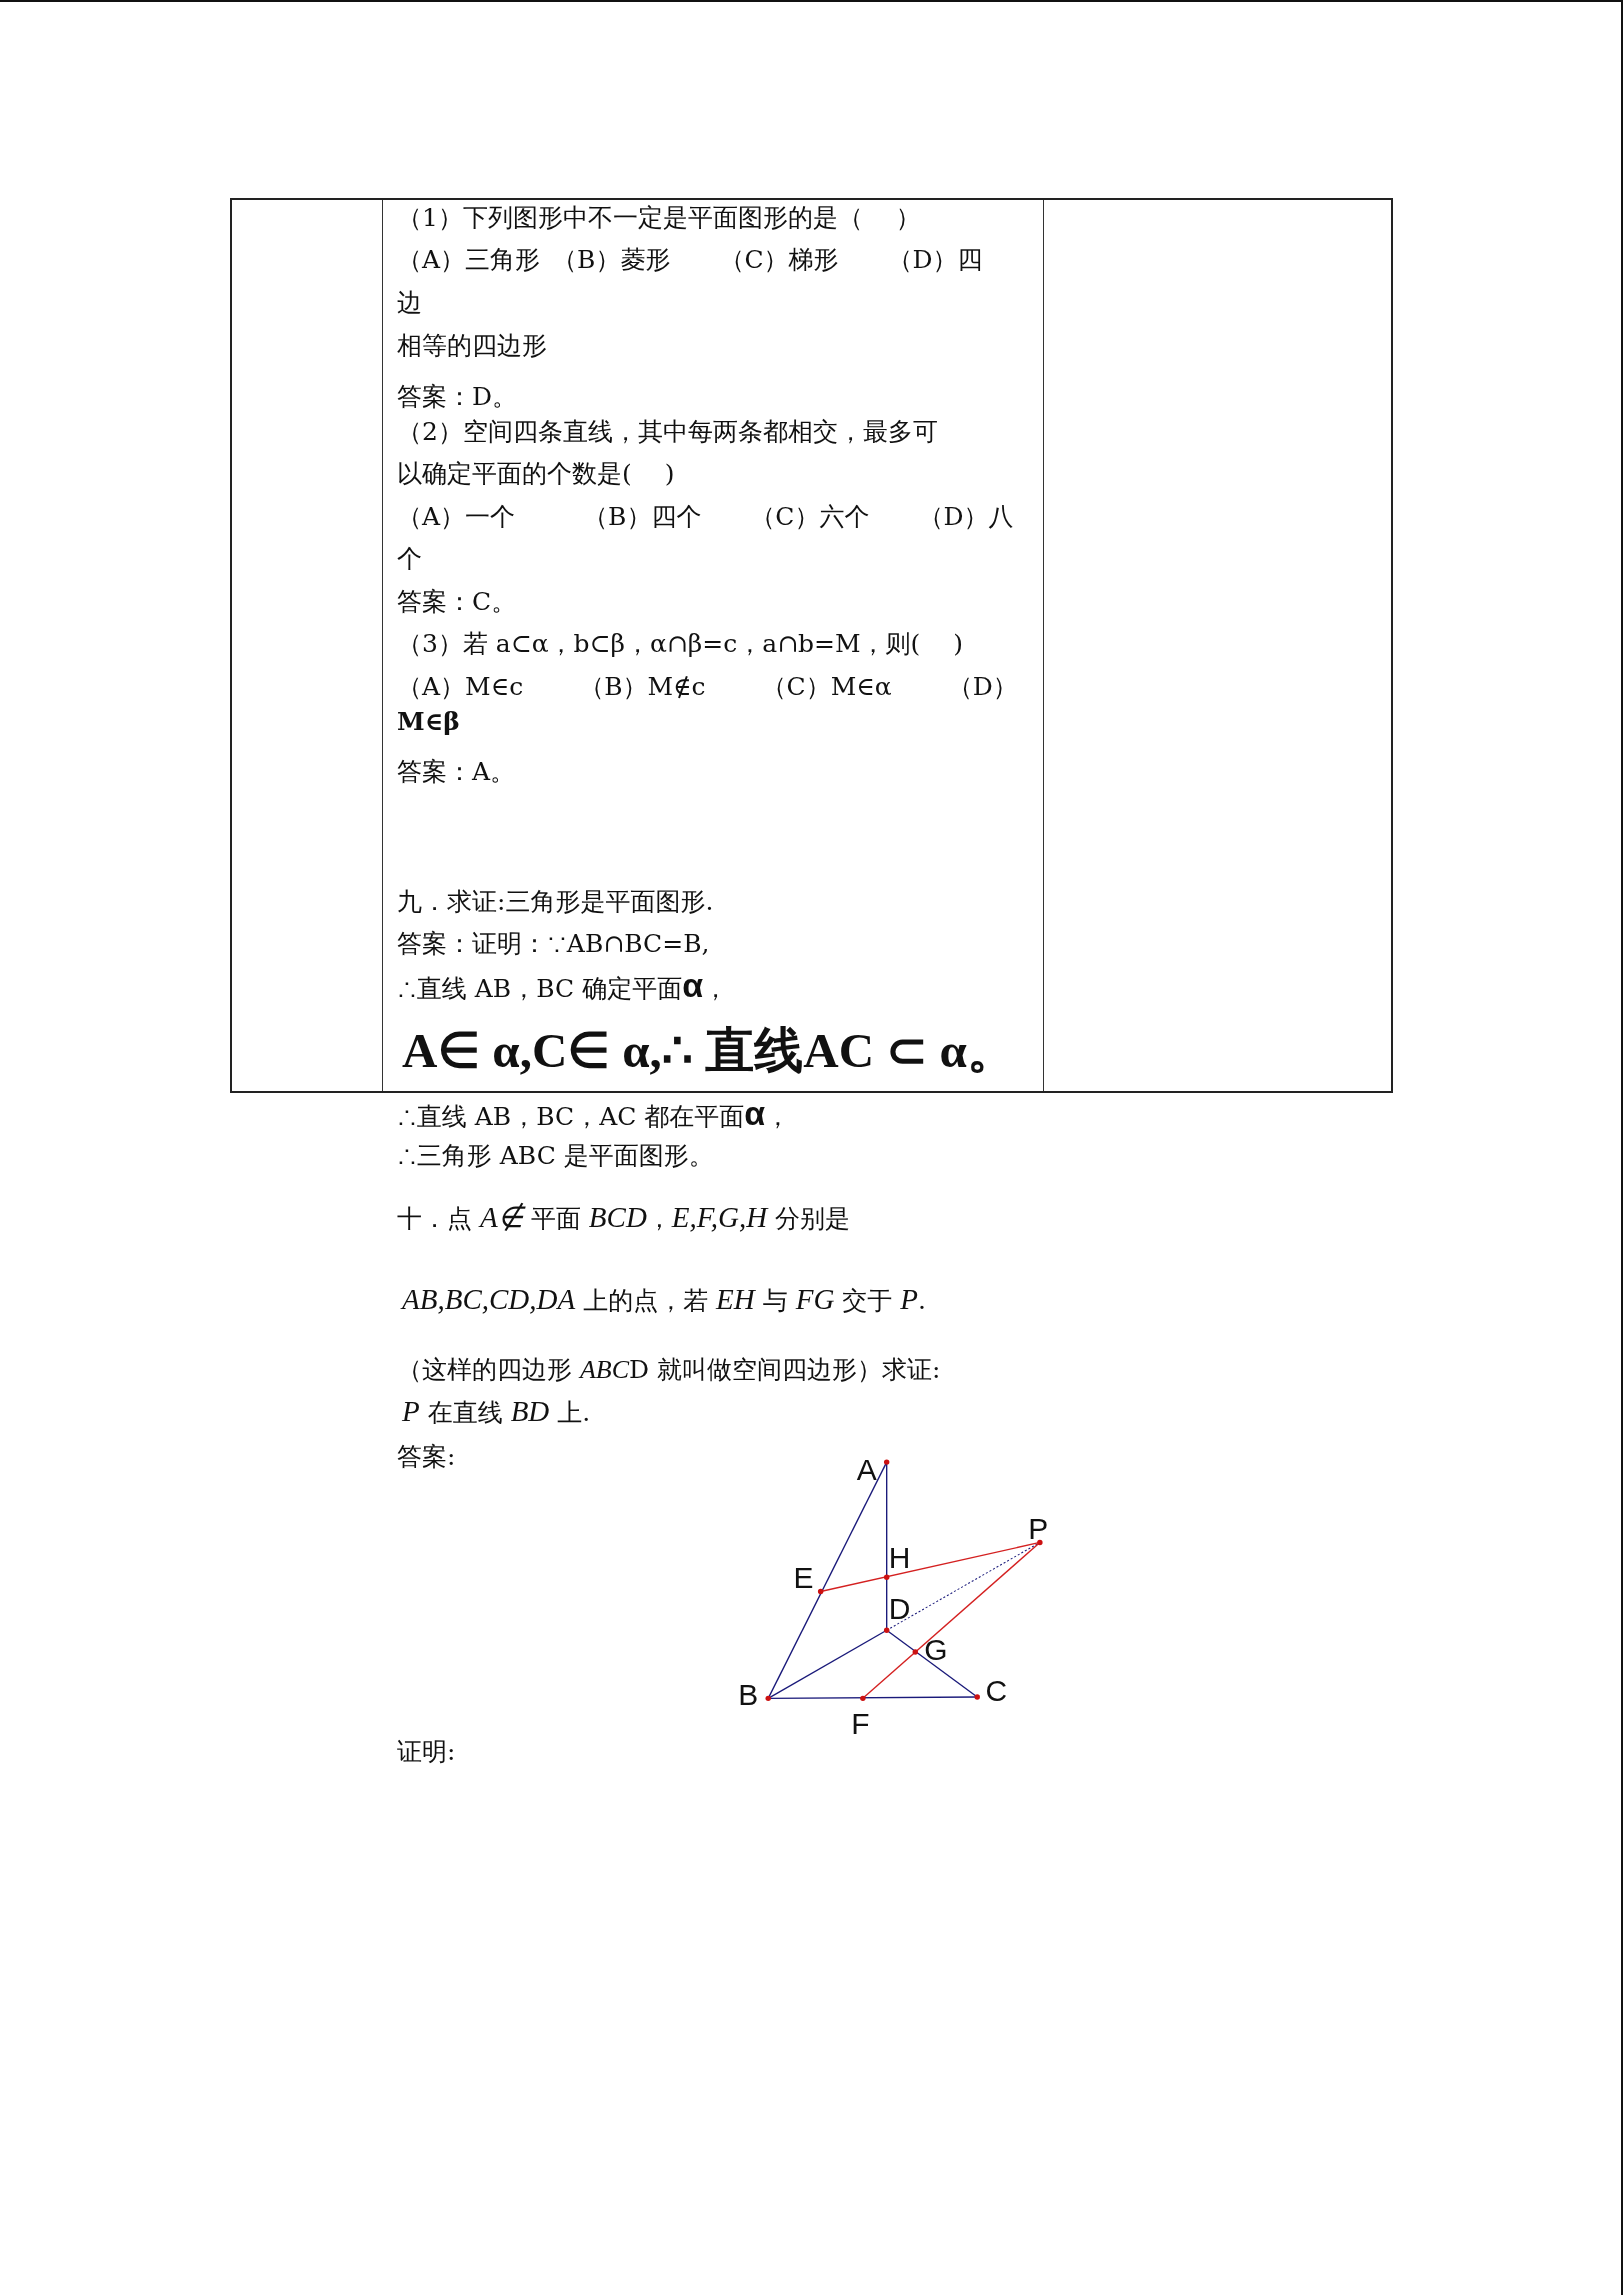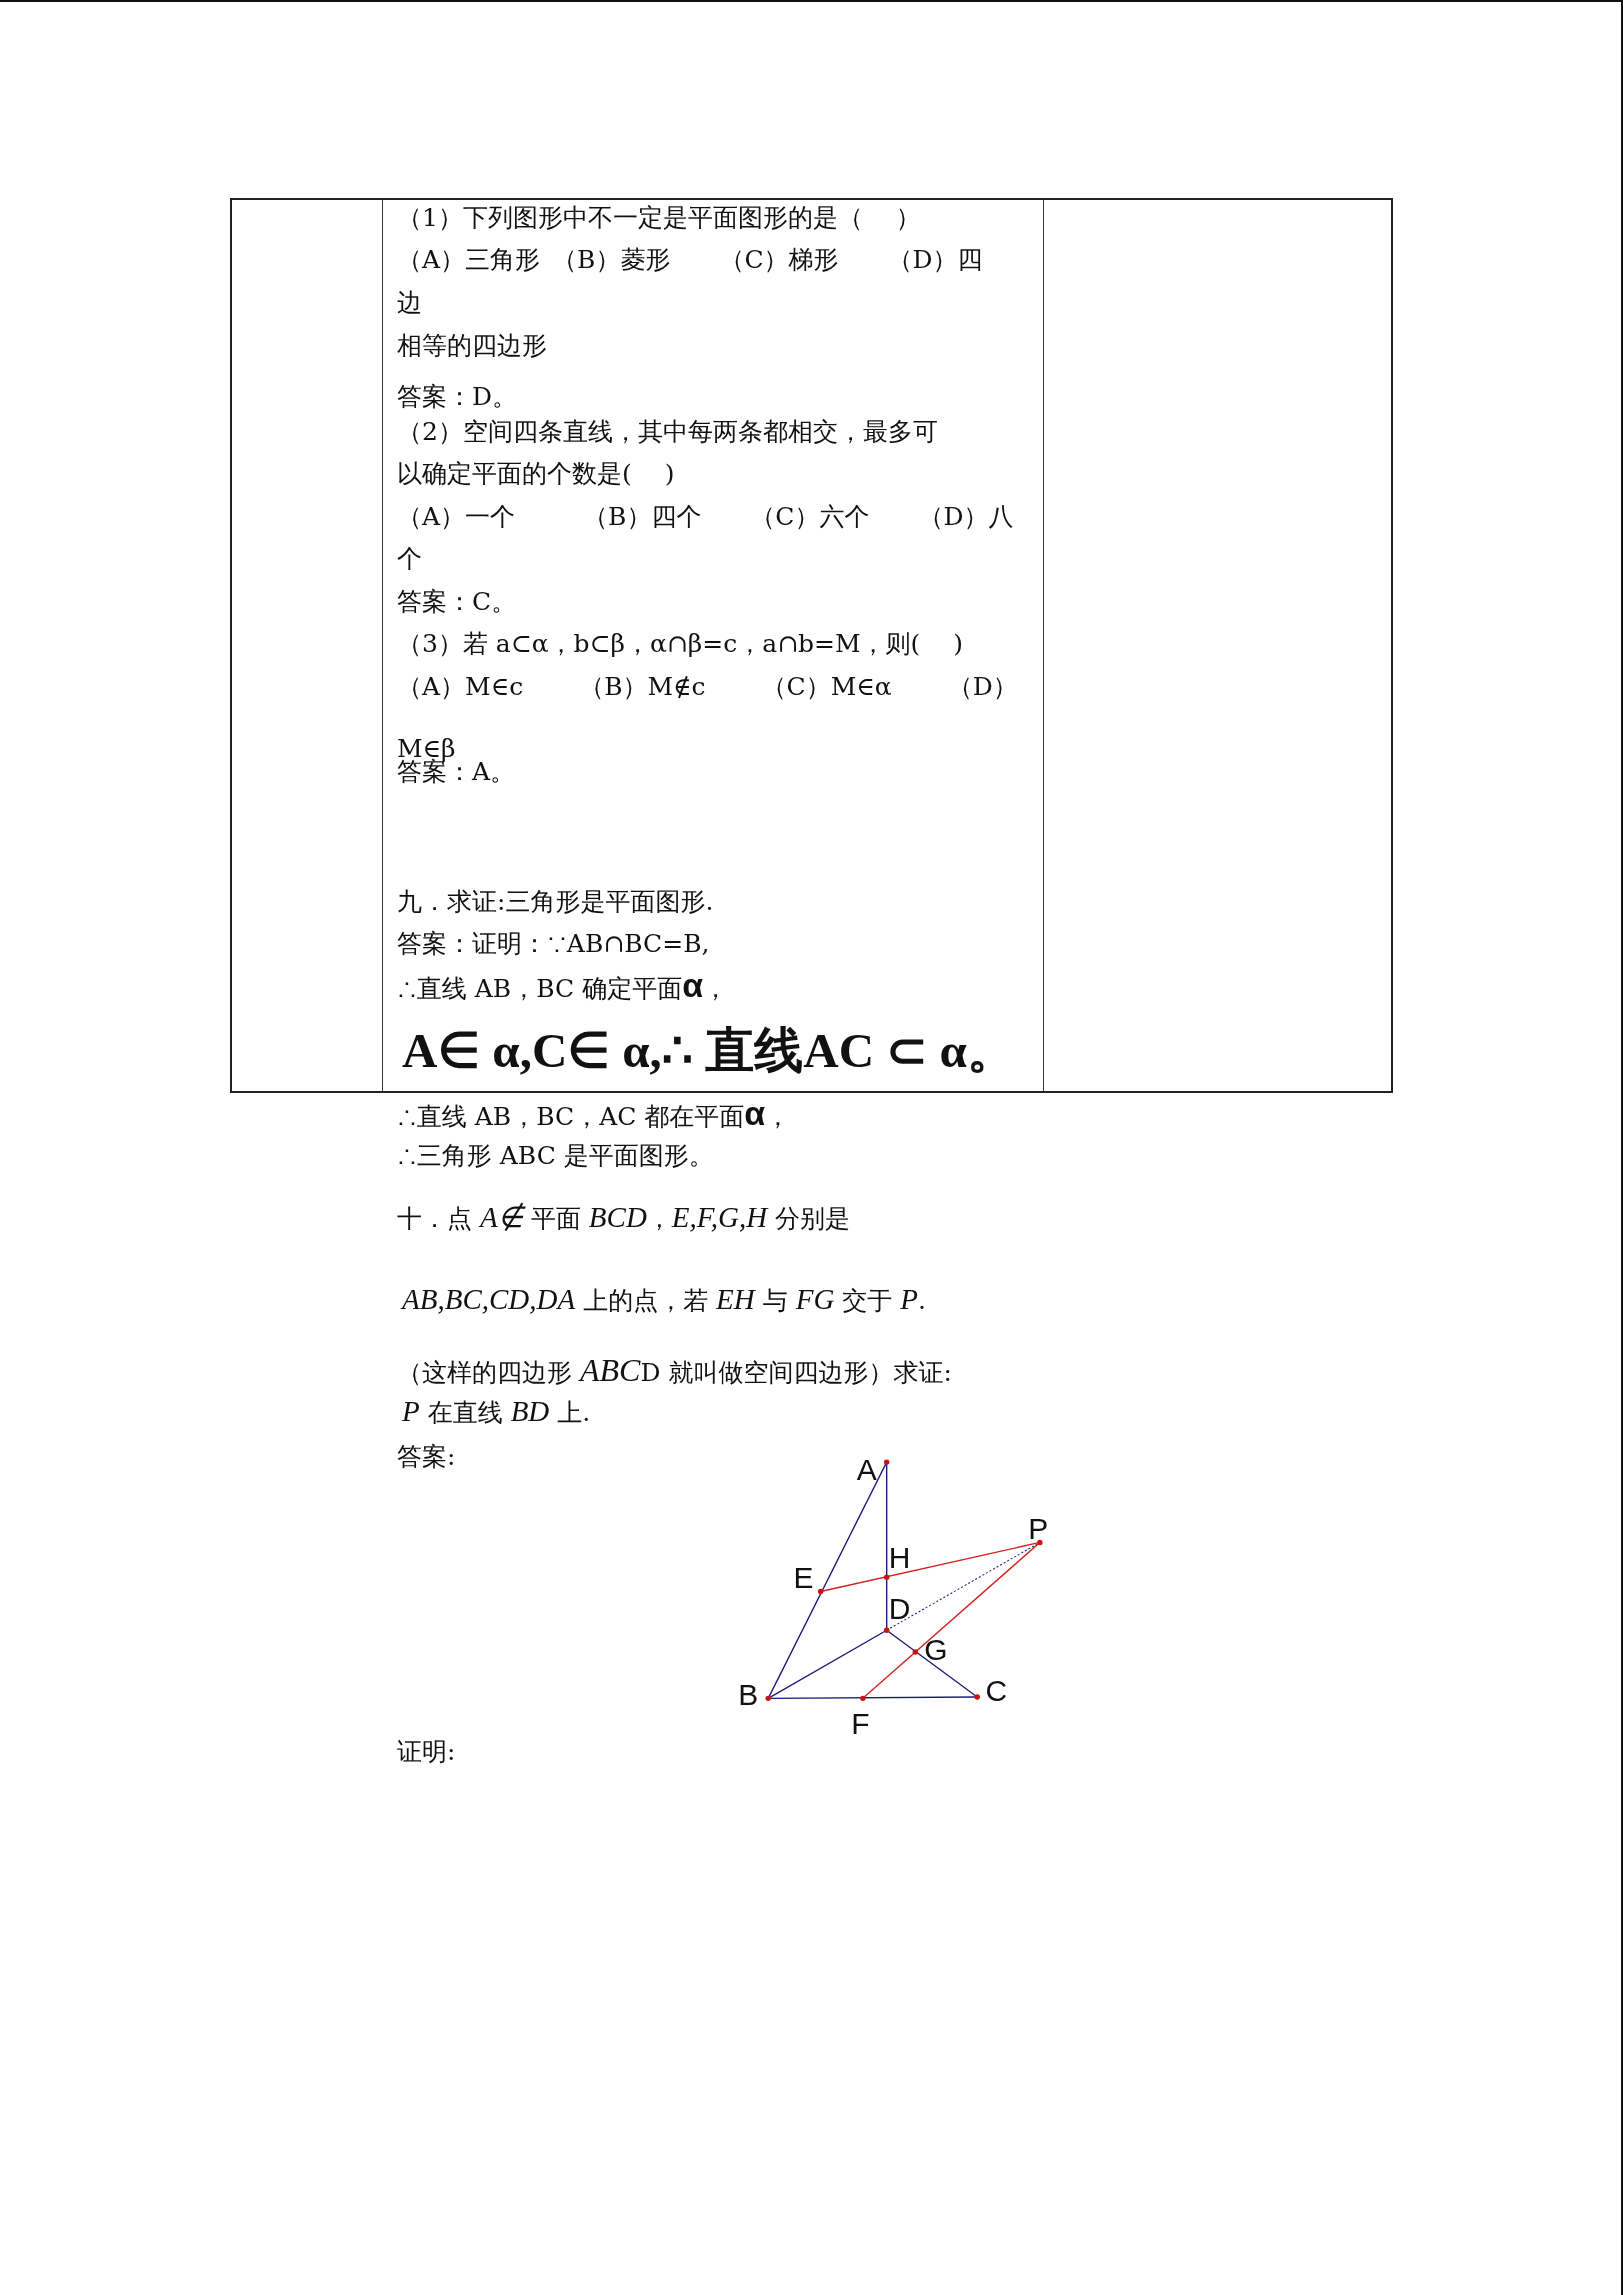--- a/index.html
+++ b/index.html
@@ -54,42 +54,42 @@
 <div class="ln" style="left:397px;top:542px;">个</div>
 <div class="ln" style="left:397px;top:585px;">答案：C。</div>
 
 <div class="ln" style="left:397px;top:627px;">（3）若 a⊂α，b⊂β，α∩β=c，a∩b=M，则(　 )</div>
 <div class="ln" style="left:397px;top:670px;">
   <span>（A）M∈c</span>
   <span style="margin-left:48px">（B）M∉c</span>
   <span style="margin-left:48px">（C）M∈α</span>
   <span style="margin-left:48px">（D）</span>
 </div>
-<div class="ln" style="left:397px;top:732px;">M∈β</div>
+<div class="ln" style="left:397px;top:705px;font-weight:bold;">M∈β</div>
 <div class="ln" style="left:397px;top:755px;">答案：A。</div>
 
 <div class="ln" style="left:397px;top:885px;">九．求证:三角形是平面图形.</div>
 <div class="ln" style="left:397px;top:927px;">答案：证明：∵AB∩BC=B,</div>
 <div class="ln" style="left:397px;top:968px;">
   <span>∴直线 AB，BC 确定平面</span><span class="alpha">α</span><span>，</span>
 </div>
 <div class="ln big" style="left:402px;top:1021px;">A∈ α,C∈ α,∴ 直线AC ⊂ α。</div>
 <div class="ln" style="left:397px;top:1096px;">
   <span>∴直线 AB，BC，AC 都在平面</span><span class="alpha">α</span><span>，</span>
 </div>
 <div class="ln" style="left:397px;top:1139px;">∴三角形 ABC 是平面图形。</div>
 
 <div class="ln" style="left:397px;top:1200px;">
   <span>十．点 </span><span class="mathi">A∉</span><span> 平面 </span><span class="mathi">BCD</span><span>，</span><span class="mathi">E,F,G,H</span><span> 分别是</span>
 </div>
 <div class="ln" style="left:402px;top:1282px;">
   <span class="mathi">AB,BC,CD,DA</span><span> 上的点，若 </span><span class="mathi">EH</span><span> 与 </span><span class="mathi">FG</span><span> 交于 </span><span class="mathi">P</span><span>.</span>
 </div>
 <div class="ln" style="left:397px;top:1353px;">
-  <span>（这样的四边形 </span><span class="mathi" style="font-size:32px">ABC</span><span>D 就叫做空间四边形）求证:</span>
+  <span>（这样的四边形 </span><span class="mathi" style="font-size:26px">ABC</span><span>D 就叫做空间四边形）求证:</span>
 </div>
 <div class="ln" style="left:402px;top:1394px;">
   <span class="mathi">P</span><span> 在直线 </span><span class="mathi">BD</span><span> 上.</span>
 </div>
 <div class="ln" style="left:397px;top:1440px;">答案:</div>
 <div class="ln" style="left:397px;top:1735px;">证明:</div>
 
 <svg class="diagram" viewBox="1060 2110 500 470" width="341" height="320">
 
   <g stroke="#1a1a7a" stroke-width="2" fill="none">

